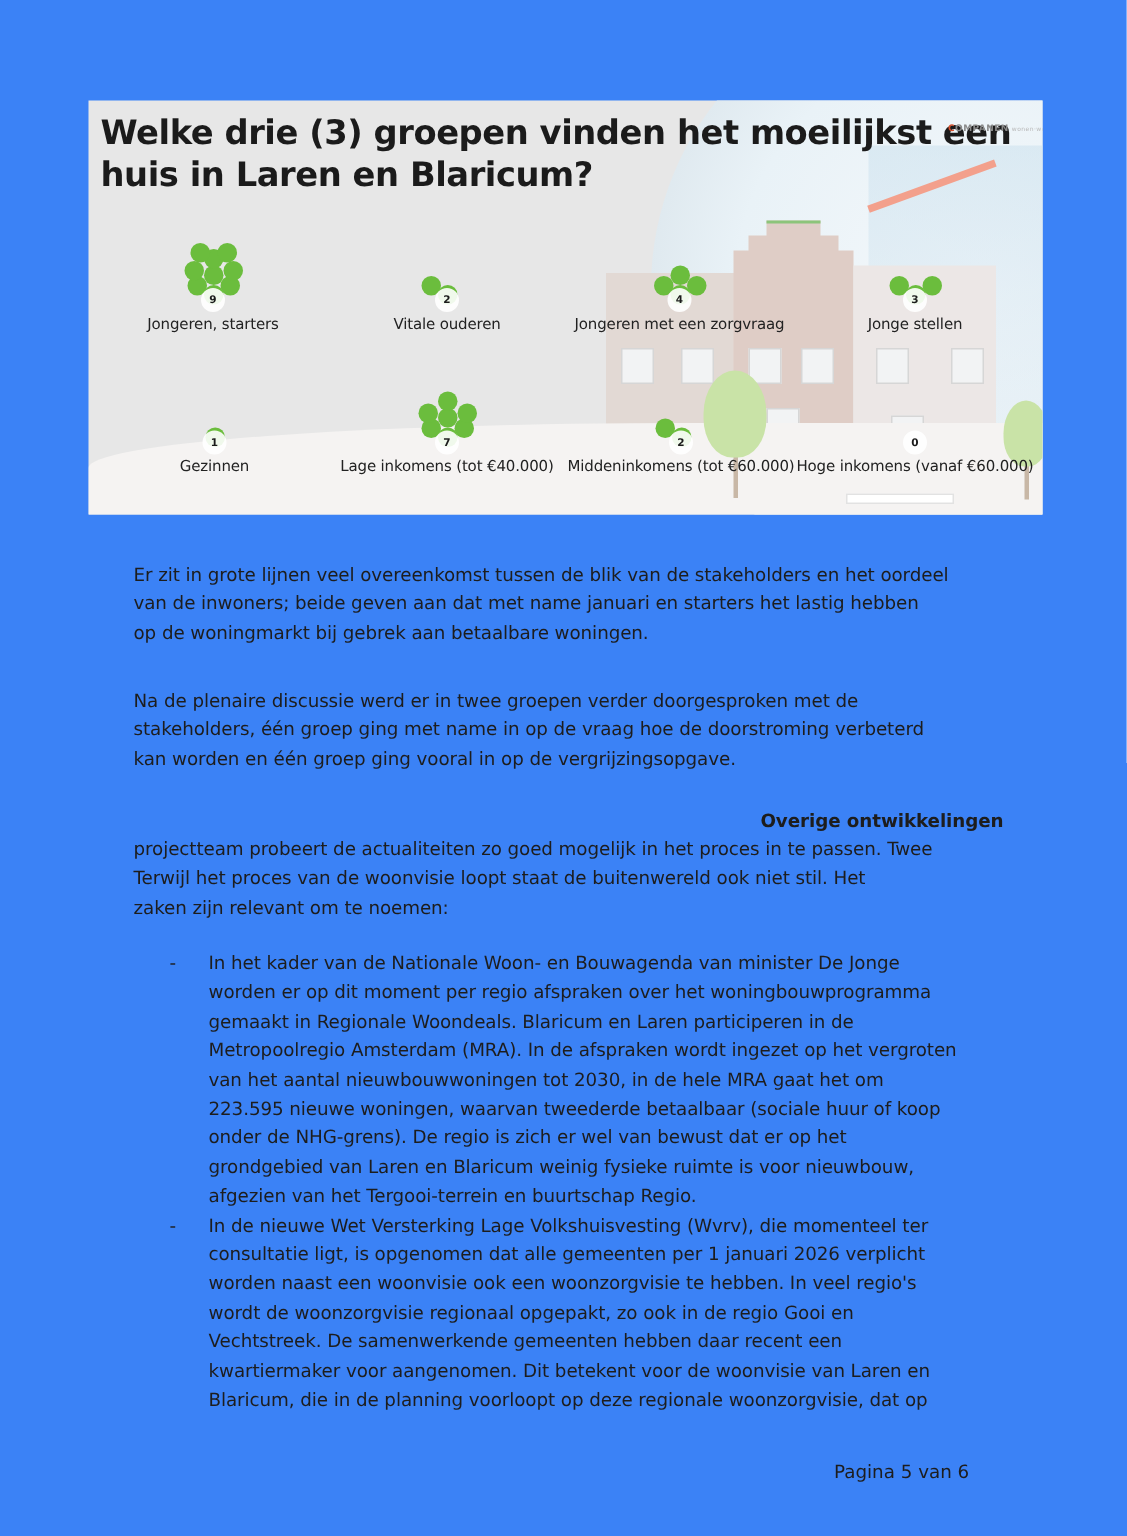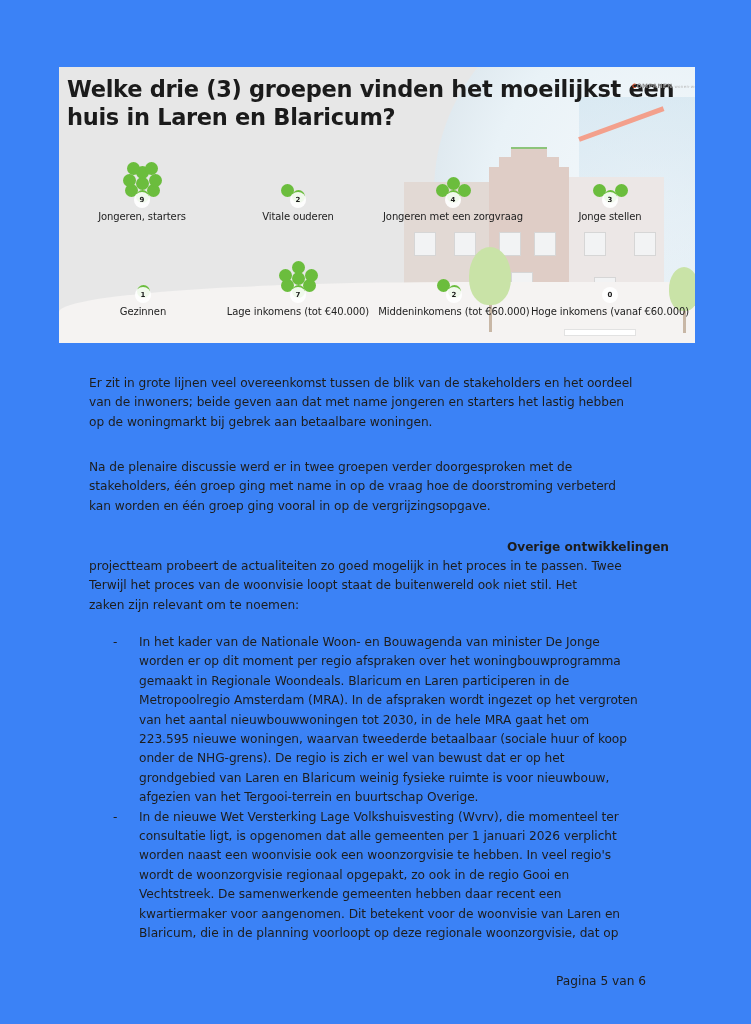--- a/index.html
+++ b/index.html
@@ -329,21 +329,21 @@
     </div>
     <div class="group" style="left:551px;top:180px;">
       <div class="group-dots"></div>
       <div class="count-badge">0</div>
       <div class="group-label">Hoge inkomens (vanaf €60.000)</div>
     </div>
   </div>
 
   <div class="text-block para-1">
     <span class="line">Er zit in grote lijnen veel overeenkomst tussen de blik van de stakeholders en het oordeel</span>
-    <span class="line">van de inwoners; beide geven aan dat met name jongeren en starters het lastig hebben</span>
+    <span class="line">van de inwoners; beide geven aan dat met name januari en starters het lastig hebben</span>
     <span class="line">op de woningmarkt bij gebrek aan betaalbare woningen.</span>
   </div>
 
   <div class="text-block para-2">
     <span class="line">Na de plenaire discussie werd er in twee groepen verder doorgesproken met de</span>
     <span class="line">stakeholders, één groep ging met name in op de vraag hoe de doorstroming verbeterd</span>
     <span class="line">kan worden en één groep ging vooral in op de vergrijzingsopgave.</span>
   </div>
 
   <div class="text-block heading">Overige ontwikkelingen</div>
@@ -358,21 +358,21 @@
     <li class="bullet-item">
       <span class="bullet-dash">-</span>
       <span class="line">In het kader van de Nationale Woon- en Bouwagenda van minister De Jonge</span>
       <span class="line">worden er op dit moment per regio afspraken over het woningbouwprogramma</span>
       <span class="line">gemaakt in Regionale Woondeals. Blaricum en Laren participeren in de</span>
       <span class="line">Metropoolregio Amsterdam (MRA). In de afspraken wordt ingezet op het vergroten</span>
       <span class="line">van het aantal nieuwbouwwoningen tot 2030, in de hele MRA gaat het om</span>
       <span class="line">223.595 nieuwe woningen, waarvan tweederde betaalbaar (sociale huur of koop</span>
       <span class="line">onder de NHG-grens). De regio is zich er wel van bewust dat er op het</span>
       <span class="line">grondgebied van Laren en Blaricum weinig fysieke ruimte is voor nieuwbouw,</span>
-      <span class="line">afgezien van het Tergooi-terrein en buurtschap Overige.</span>
+      <span class="line">afgezien van het Tergooi-terrein en buurtschap Regio.</span>
     </li>
     <li class="bullet-item">
       <span class="bullet-dash">-</span>
       <span class="line">In de nieuwe Wet Versterking Lage Volkshuisvesting (Wvrv), die momenteel ter</span>
       <span class="line">consultatie ligt, is opgenomen dat alle gemeenten per 1 januari 2026 verplicht</span>
       <span class="line">worden naast een woonvisie ook een woonzorgvisie te hebben. In veel regio's</span>
       <span class="line">wordt de woonzorgvisie regionaal opgepakt, zo ook in de regio Gooi en</span>
       <span class="line">Vechtstreek. De samenwerkende gemeenten hebben daar recent een</span>
       <span class="line">kwartiermaker voor aangenomen. Dit betekent voor de woonvisie van Laren en</span>
       <span class="line">Blaricum, die in de planning voorloopt op deze regionale woonzorgvisie, dat op</span>

